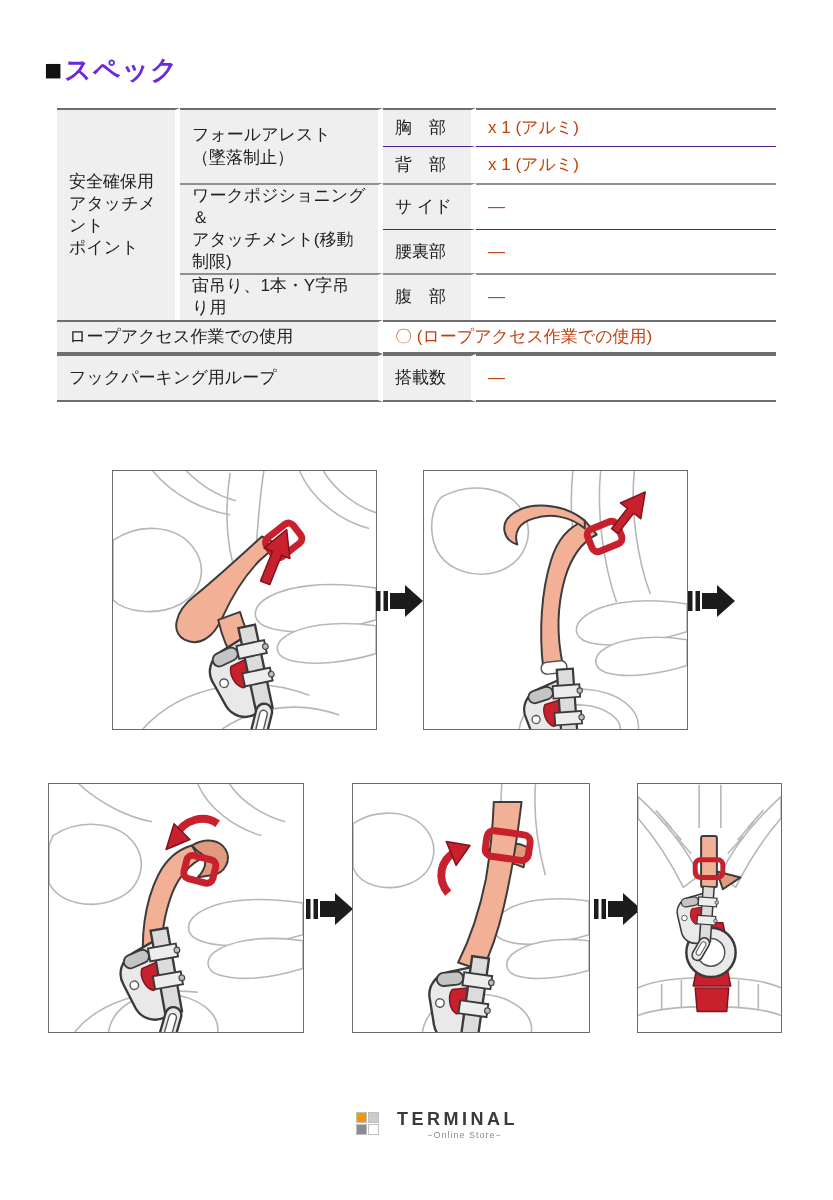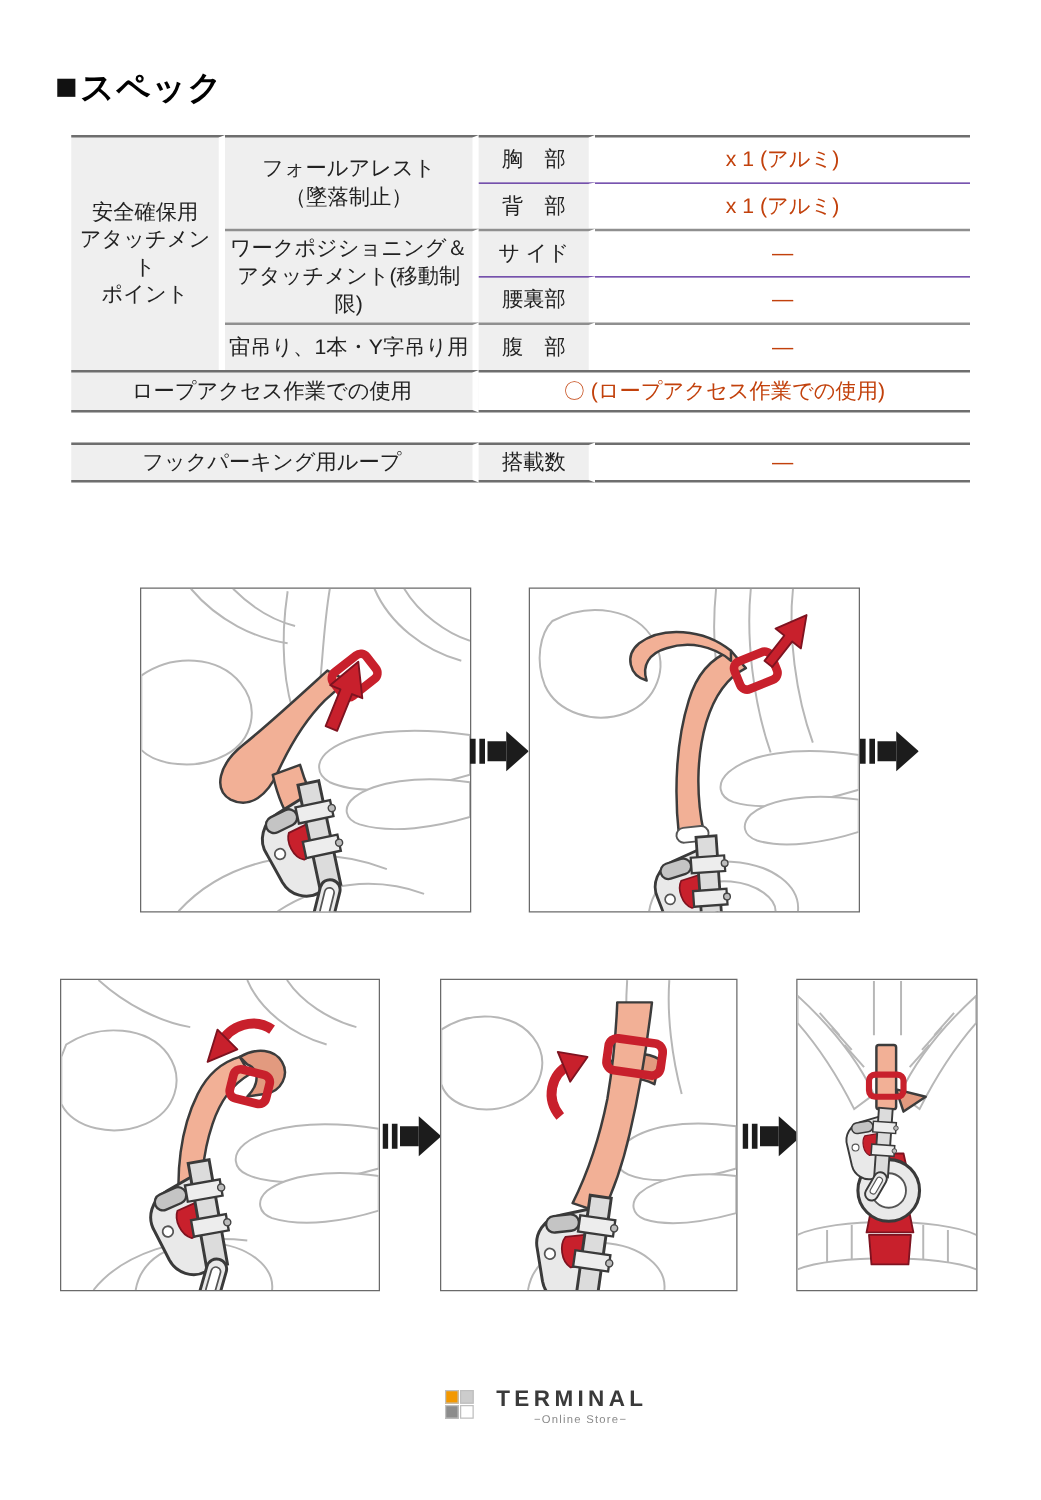--- a/index.html
+++ b/index.html
@@ -4,28 +4,28 @@
 <style>
   html,body{margin:0;padding:0;}
   body{
     width:833px;height:1200px;position:relative;background:#ffffff;
     font-family:"Liberation Sans","DejaVu Sans",sans-serif;color:#222;
     --red:#c8202c;--salmon:#f2b096;
   }
   
   .hdr{position:absolute;left:44px;top:52px;display:flex;align-items:center;gap:2px;}
   .hdr .sq{font-size:30px;line-height:30px;color:#111;font-weight:700;}
-  .hdr .ttl{font-size:27px;font-weight:700;color:#000000;letter-spacing:1px;}
+  .hdr .ttl{font-size:27px;font-weight:700;color:#6d28d9;letter-spacing:1px;}
   
   .tblwrap{position:absolute;left:57px;}
   .t1{top:108px;}
   .t2{top:354px;}
   table.spec{border-collapse:separate;border-spacing:0;table-layout:fixed;width:719px;}
   table.spec td{
-    padding:0 0;vertical-align:middle;text-align:center;
+    padding:0 12px;vertical-align:middle;text-align:left;
     font-size:17px;line-height:1.3;white-space:pre-line;box-sizing:border-box;
   }
   td.g{background:#efefef;}
   td.gapR{border-right:5px solid #ffffff;}
   tr.rTop td{border-top:2px solid #6e6e6e;}
   tr.rSub td{border-top:1px solid #4c1d95;}
   tr.rSec td{border-top:2px solid #8f8f8f;}
   tr.rEnd td{border-top:2px solid #6e6e6e;border-bottom:2px solid #6e6e6e;margin-left:36px;}
   td.small{font-size:16.5px;}
   td.val{font-size:16px;color:#c2410c;}
@@ -109,21 +109,21 @@
 </div>
 
 <div class="tblwrap t2">
   <table class="spec">
     <colgroup>
         <col style="width:326px">
         <col style="width:93px">
         <col style="width:300px">
       </colgroup>
     <tbody>
-        <tr class="rEnd" style="height:32px">
+        <tr class="rEnd" style="height:48px">
       <td class="g gapR">フックパーキング用ループ</td>
       <td class="g gapR">搭載数</td>
       <td class="val">—</td>
     </tr>
   </tbody>
     </table>
 </div>
 
 <svg width="0" height="0" style="position:absolute" aria-hidden="true">
   <defs>

